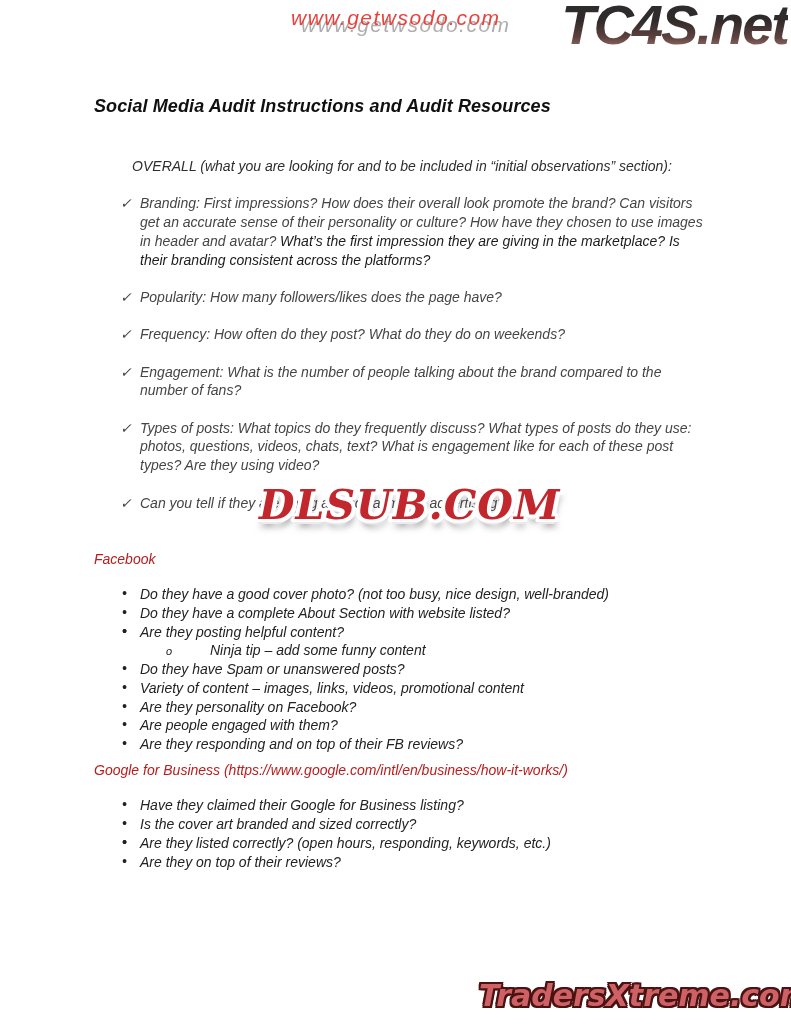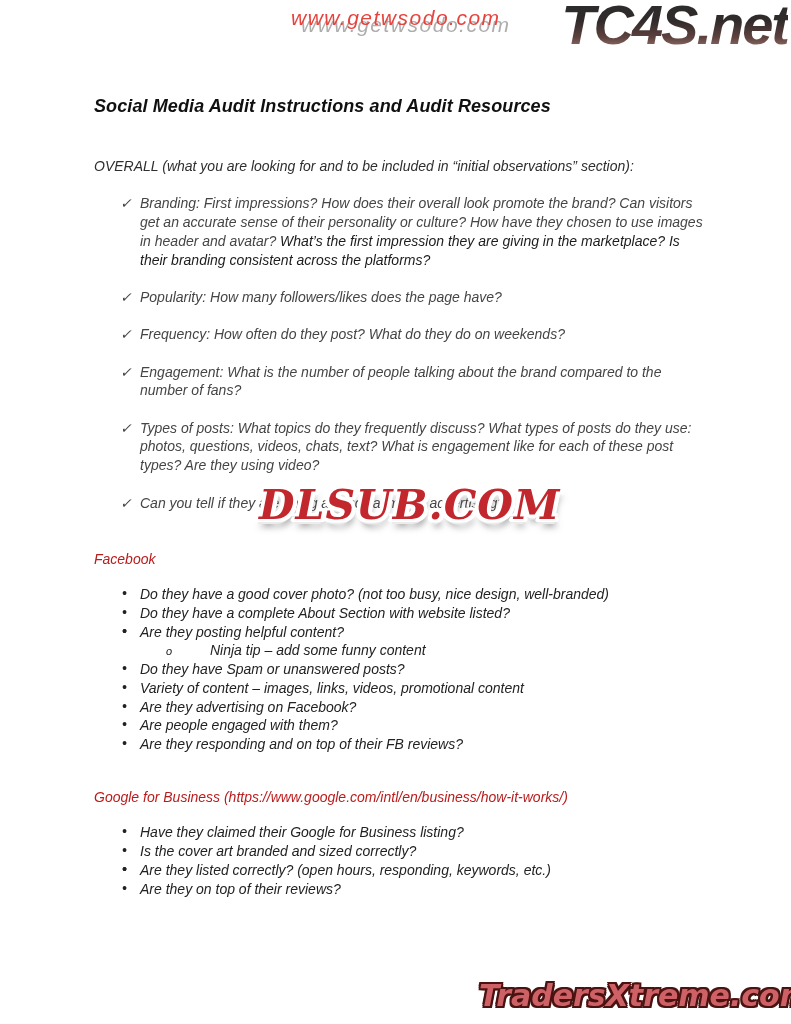--- a/index.html
+++ b/index.html
@@ -45,28 +45,28 @@
   }
   
   .content{
     position:absolute;left:94px;top:0;width:616px;
     font-size:14px;line-height:18.7px;color:#454545;
   }
   .doc-title{
     margin:96px 0 4px 0;font-size:18px;line-height:20px;font-weight:bold;
     color:#101010;letter-spacing:.1px;
   }
-  .overall-heading{margin-top:41px;color:#2e2e2e;}
+  .overall-heading{margin-top:41px;color:#2e2e2e;text-align:center;}
   ul.checklist{list-style:none;margin:0;padding:0;}
   ul.checklist li{position:relative;padding-left:46px;margin-top:18.7px;max-width:565px;}
   ul.checklist .marker{position:absolute;left:26px;top:0;}
   .dark-text{color:#1c1c1c;}
   .section-heading{color:#b91c1c;}
   .fb-heading{margin-top:37.4px;}
-  .g-heading{margin-top:34px;}
+  .g-heading{margin-top:7px;}
   ul.dotlist{list-style:none;margin:17px 0 0 0;padding:0;color:#222222;}
   ul.dotlist li{position:relative;padding-left:46px;max-width:565px;}
   ul.dotlist .marker{position:absolute;left:28px;top:-1px;}
   ul.dotlist li.sub{padding-left:116px;}
   ul.dotlist li.sub .marker{left:72px;top:1px;font-size:11px;}
 </style>
 </head>
 <body>
 
 <div class="page">
@@ -122,21 +122,21 @@
       <li class="sub">
         <span class="marker">o</span><span>Ninja tip – add some funny content</span>
       </li>
       <li>
         <span class="marker">•</span><span>Do they have Spam or unanswered posts?</span>
       </li>
       <li>
         <span class="marker">•</span><span>Variety of content – images, links, videos, promotional content</span>
       </li>
       <li>
-        <span class="marker">•</span><span>Are they advertising on Facebook?</span>
+        <span class="marker">•</span><span>Are they personality on Facebook?</span>
       </li>
       <li>
         <span class="marker">•</span><span>Are people engaged with them?</span>
       </li>
       <li>
         <span class="marker">•</span><span>Are they responding and on top of their FB reviews?</span>
       </li>
     </ul>
 
     <div class="section-heading g-heading">Google for Business (https://www.google.com/intl/en/business/how-it-works/)</div>

